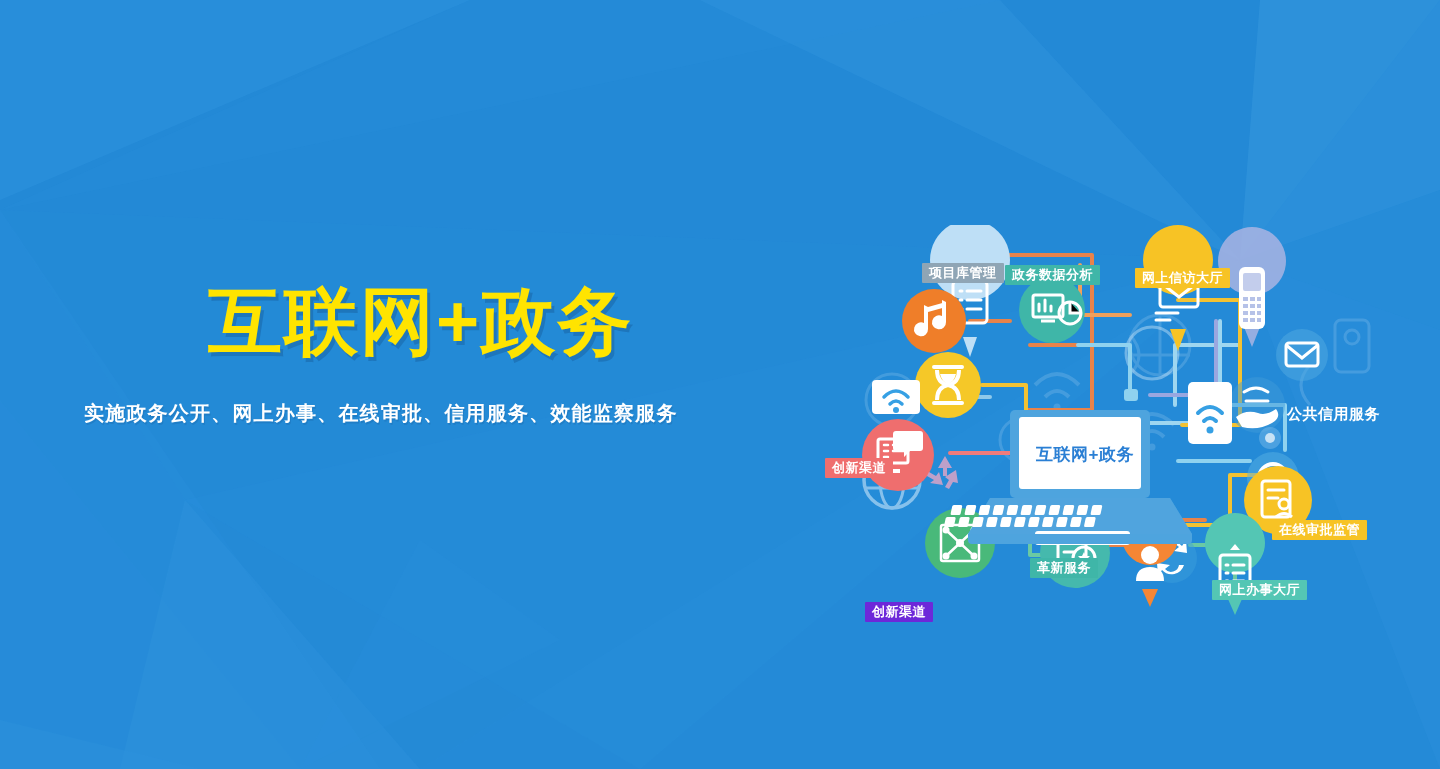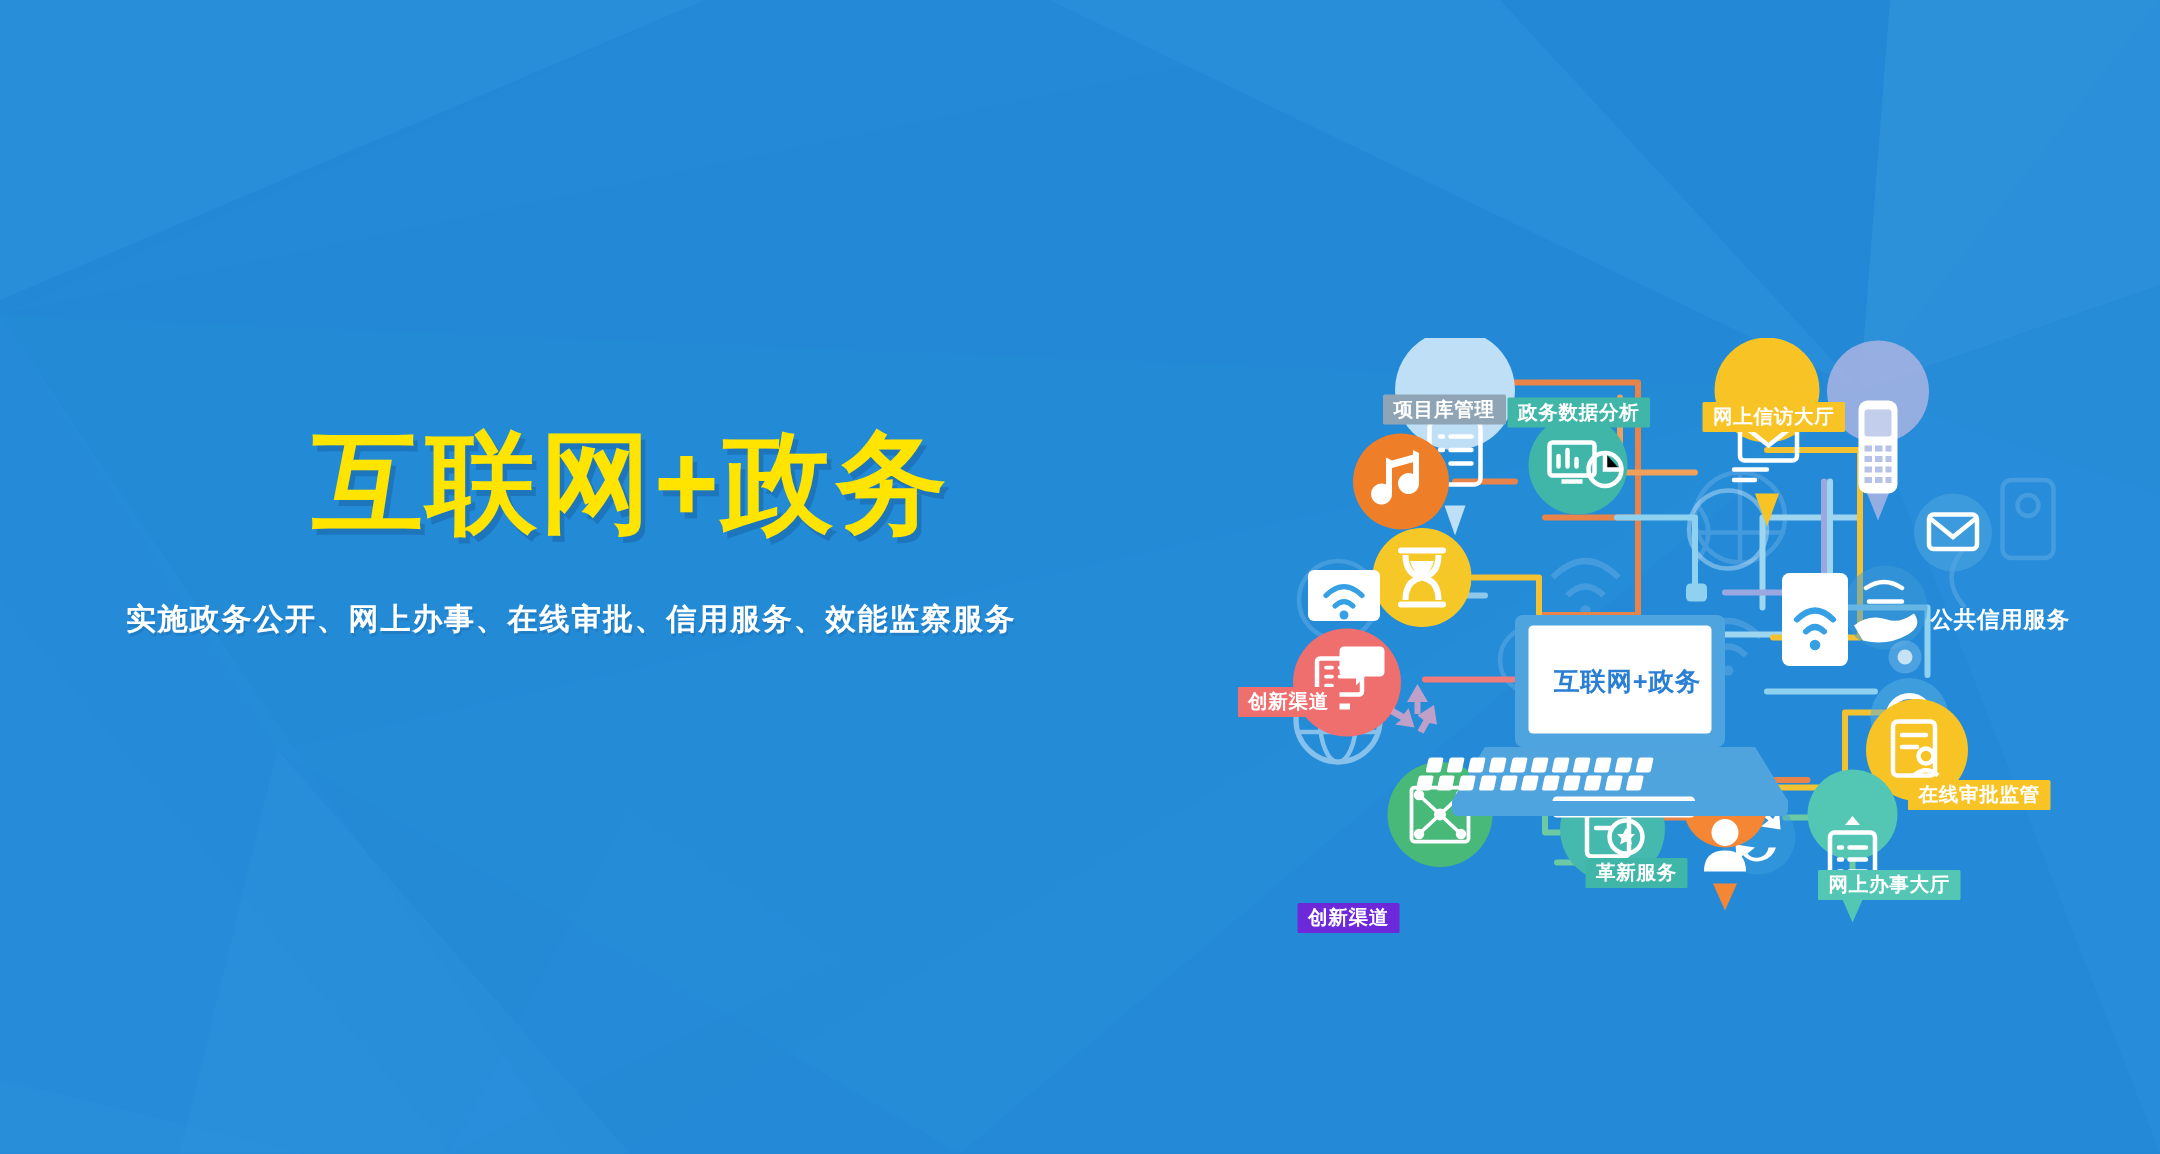--- a/index.html
+++ b/index.html
@@ -365,21 +365,21 @@
     <div class="chip chip-teal" style="left:175px; top:40px;">政务数据分析</div>
 
     <div class="chip chip-yellow" style="left:305px; top:43px;text-align:right;">网上信访大厅</div>
 
     <div class="chip chip-plain" style="left:450px; top:178px;">公共信用服务</div>
 
     <div class="chip chip-yellow" style="left:442px; top:295px;">在线审批监管</div>
 
     <div class="chip chip-mint" style="left:382px; top:355px;">网上办事大厅</div>
 
-    <div class="chip chip-teal" style="left:200px; top:347px;margin-left:27px;">革新服务</div>
+    <div class="chip chip-teal" style="left:200px; top:333px;">革新服务</div>
 
     <div class="chip chip-green" style="left:35px;  top:340px;">创新渠道</div>
 
     <div class="chip chip-red" style="left:-5px;  top:233px;">创新渠道</div>
 
     <div class="laptop-label" style="left:206px; top:218px;">互联网+政务</div>
   </div>
 
 </div>
 

